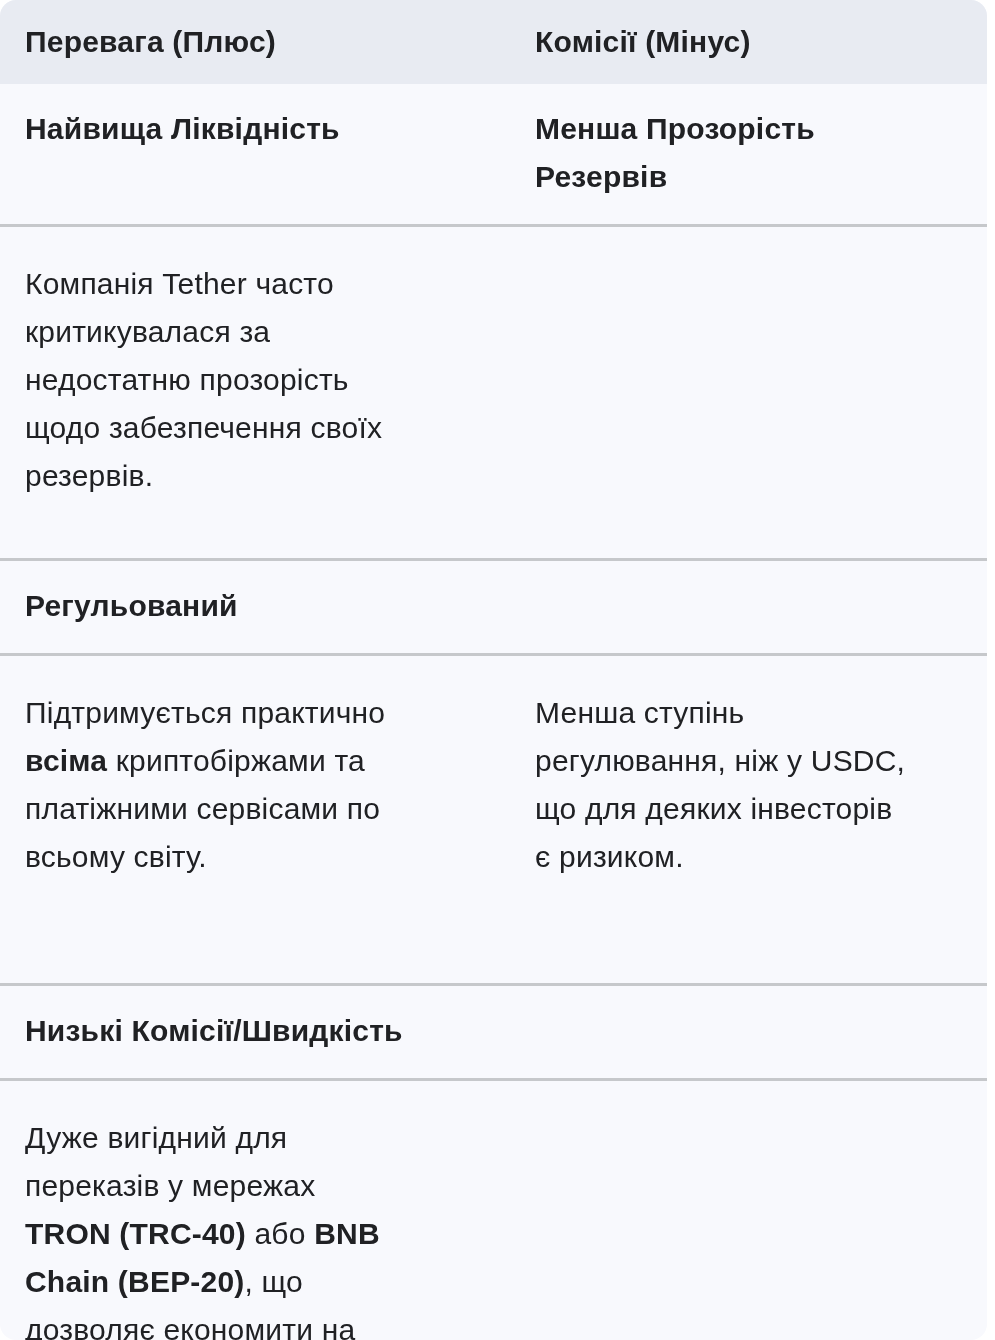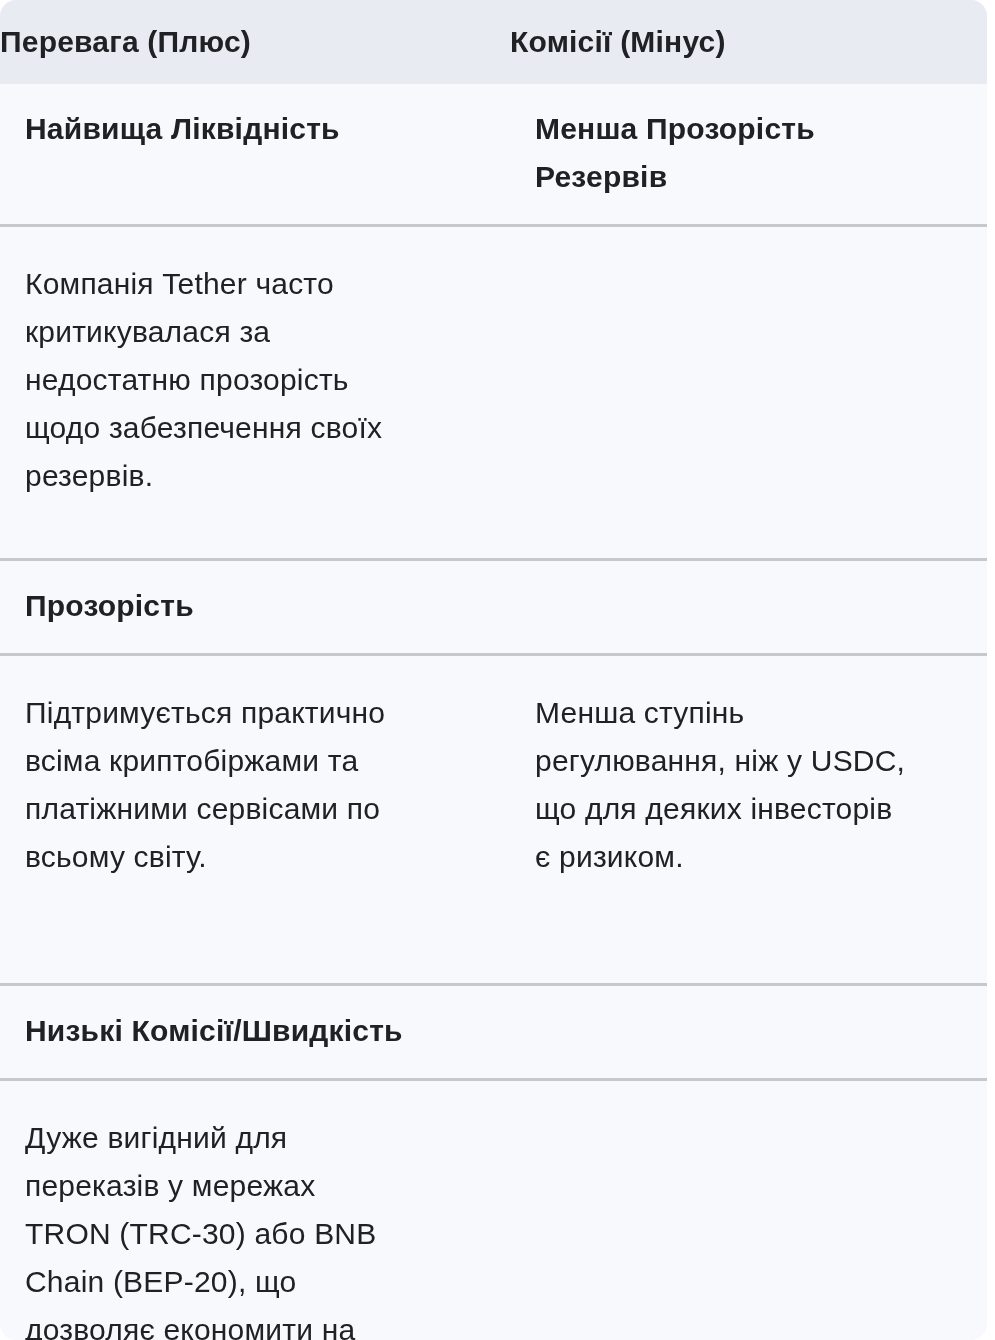--- a/index.html
+++ b/index.html
@@ -21,20 +21,21 @@
     overflow: hidden;
     background: #f8f9fd;
     color: #202124;
   }
   .thead {
     height: 84px;
     background: #e8ebf2;
     display: grid;
     grid-template-columns: 510px 1fr;
     align-items: center;
+    padding-left: 25px;
     padding-right: 20px;
     box-sizing: border-box;
     font-size: 30px;
     line-height: 48px;
     font-weight: bold;
     letter-spacing: 0.2px;
   }
   .tbody .trow {
     display: grid;
     grid-template-columns: 510px 1fr;
@@ -59,21 +60,21 @@
     padding-bottom: 102px;
   }
   .cell {
     font-size: 30px;
     line-height: 48px;
     letter-spacing: 0.2px;
     white-space: pre-line;
     padding-right: 10px;
   }
   .cell .b {
-    font-weight: normal;
+    font-weight: bold;
   }
 </style>
 </head>
 <body>
 
 <div class="card">
   <div class="thead">
     <div class="cell">Перевага (Плюс)</div>
     <div class="cell">Комісії (Мінус)</div>
   </div>
@@ -84,39 +85,39 @@
 Резервів</span></div>
       </div>
       <div class="trow body">
         <div class="cell"><span>Компанія Tether часто
 критикувалася за
 недостатню прозорість
 щодо забезпечення своїх
 резервів.</span></div>
       </div>
       <div class="trow sub">
-        <div class="cell"><span>Прозорість</span></div>
+        <div class="cell"><span>Регульований</span></div>
       </div>
       <div class="trow body">
         <div class="cell"><span>Підтримується практично
 </span><span class="b">всіма</span><span> криптобіржами та
 платіжними сервісами по
 всьому світу.</span></div>
         <div class="cell"><span>Менша ступінь
 регулювання, ніж у USDC,
 що для деяких інвесторів
 є ризиком.</span></div>
       </div>
       <div class="trow sub">
         <div class="cell"><span>Низькі Комісії/Швидкість</span></div>
         <div class="cell"></div>
       </div>
       <div class="trow body">
         <div class="cell"><span>Дуже вигідний для
 переказів у мережах
-</span><span class="b">TRON (TRC-30)</span><span> або </span><span class="b">BNB
+</span><span class="b">TRON (TRC-40)</span><span> або </span><span class="b">BNB
 Chain (BEP-20)</span><span>, що
 дозволяє економити на
 комісіях.</span></div>
         <div class="cell"></div>
       </div>
     </div>
 </div>
 
 </body></html>

